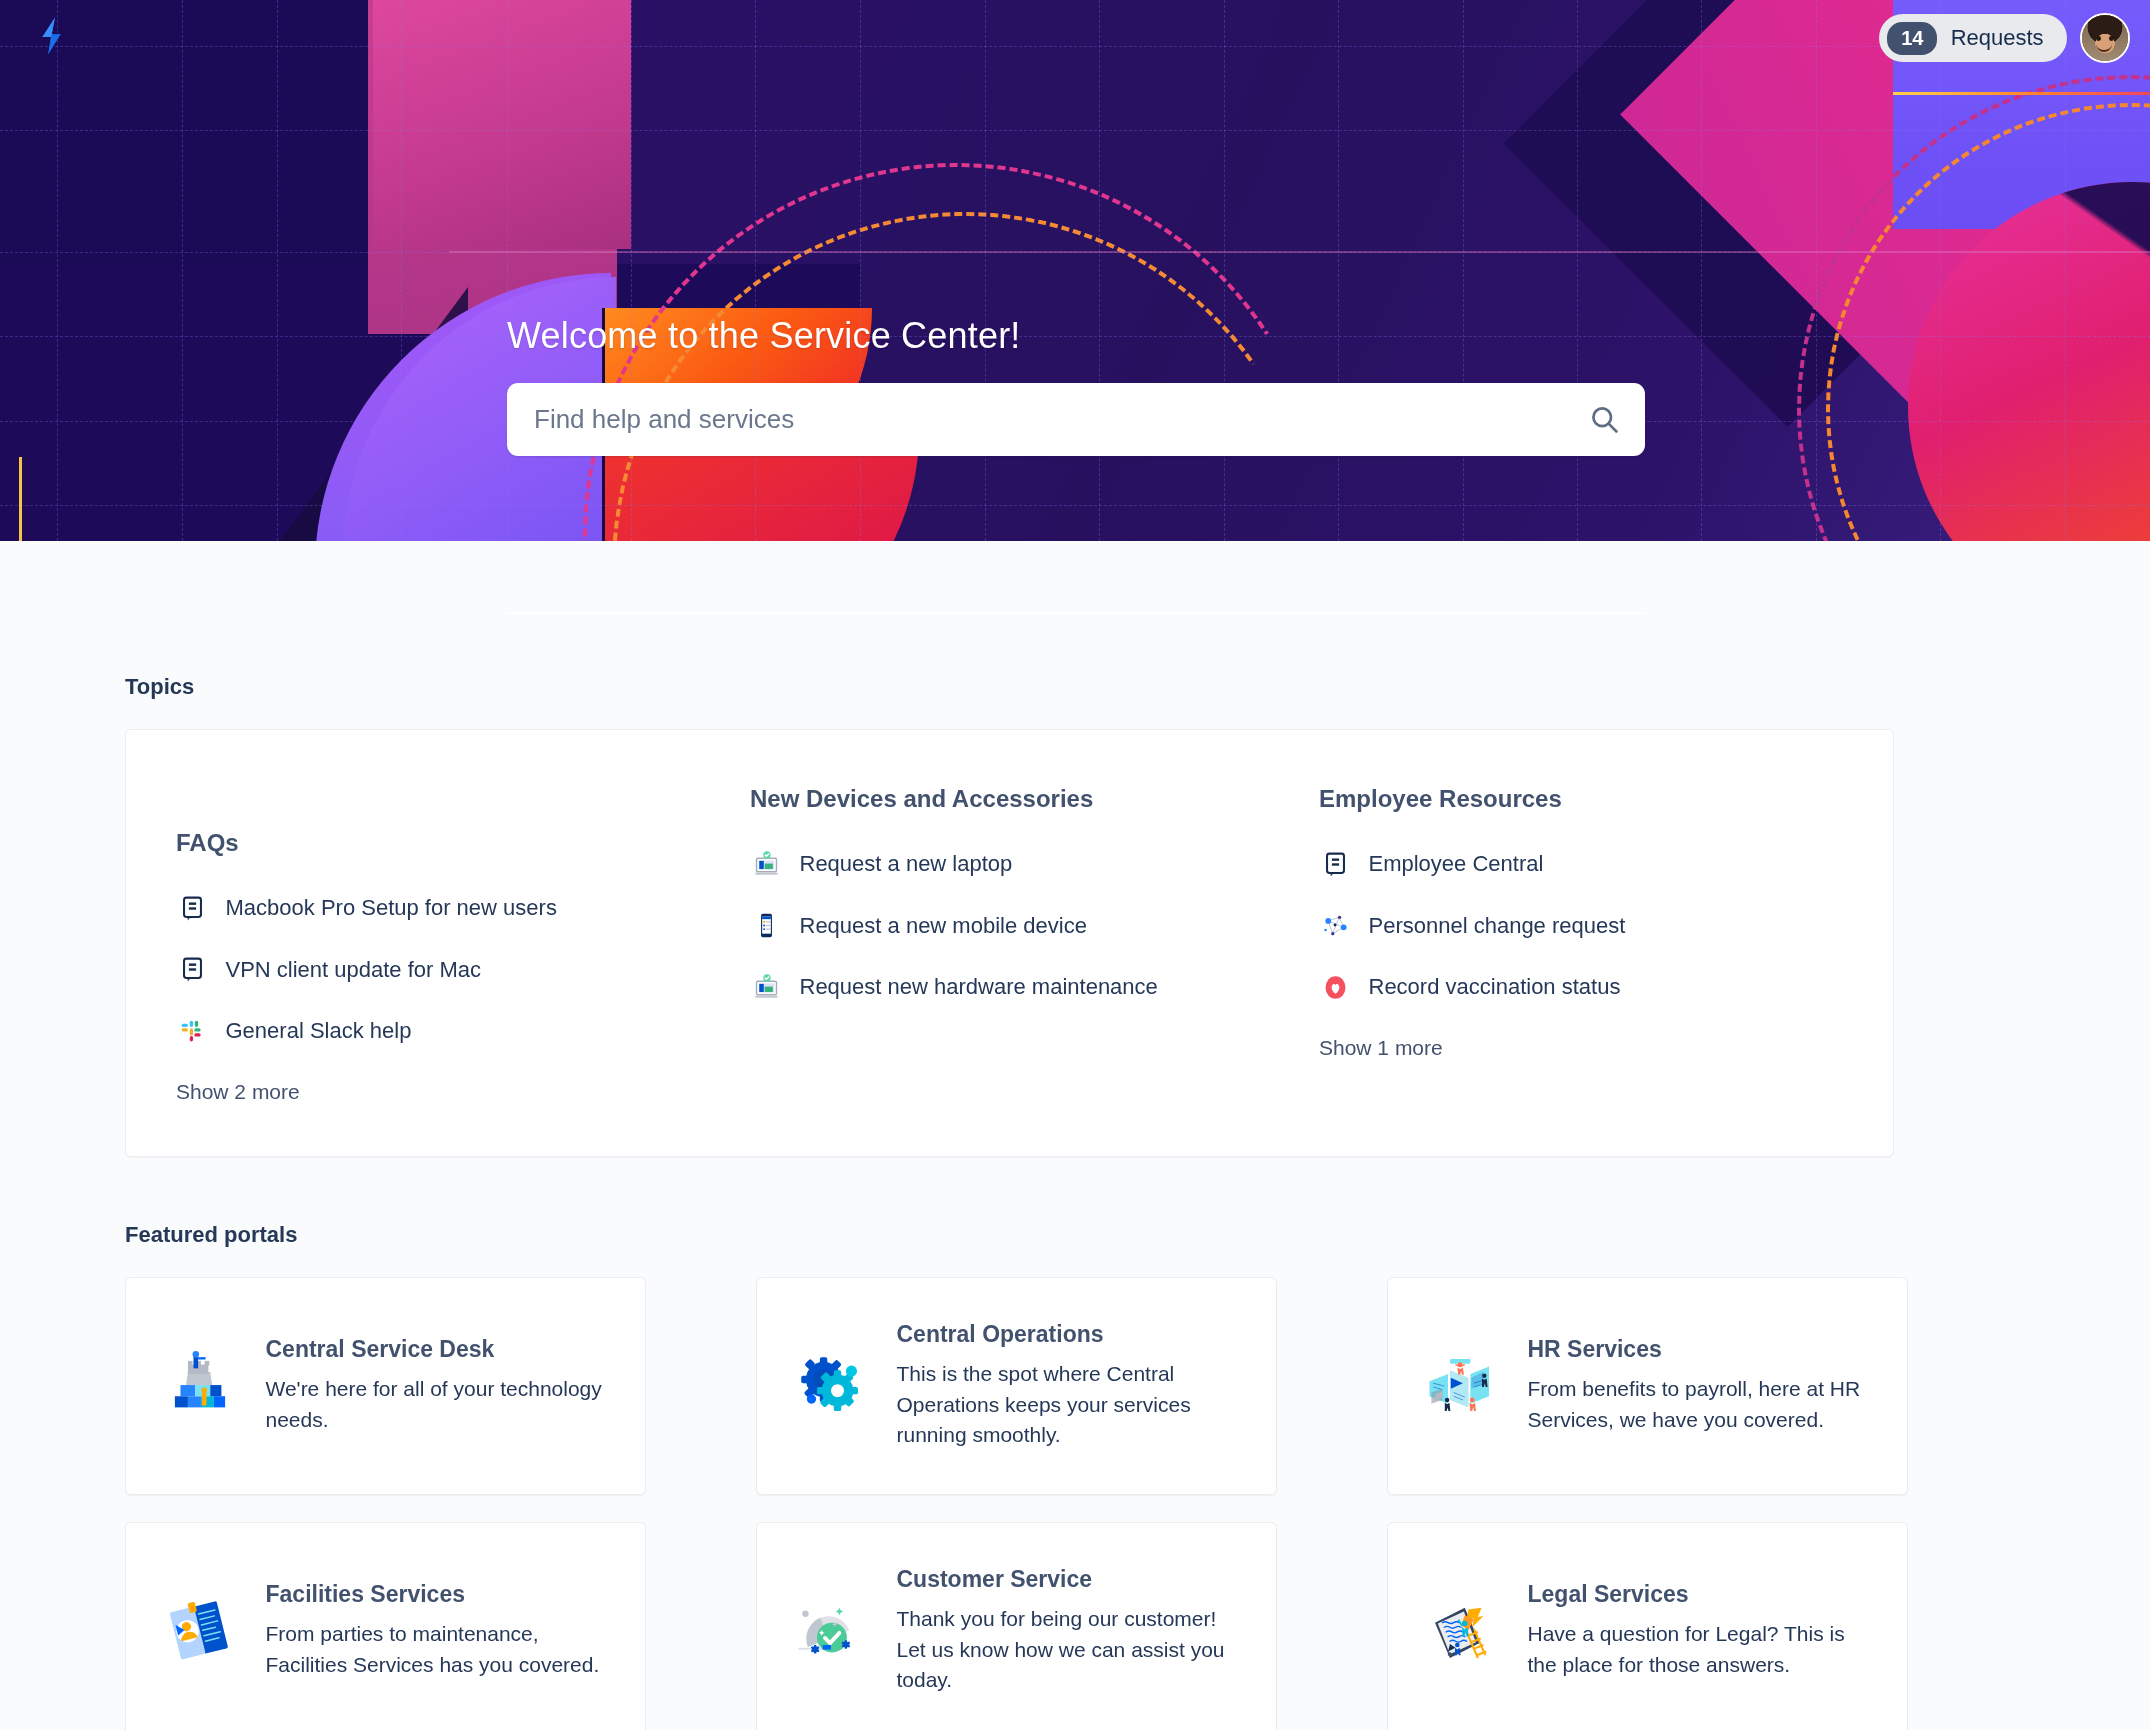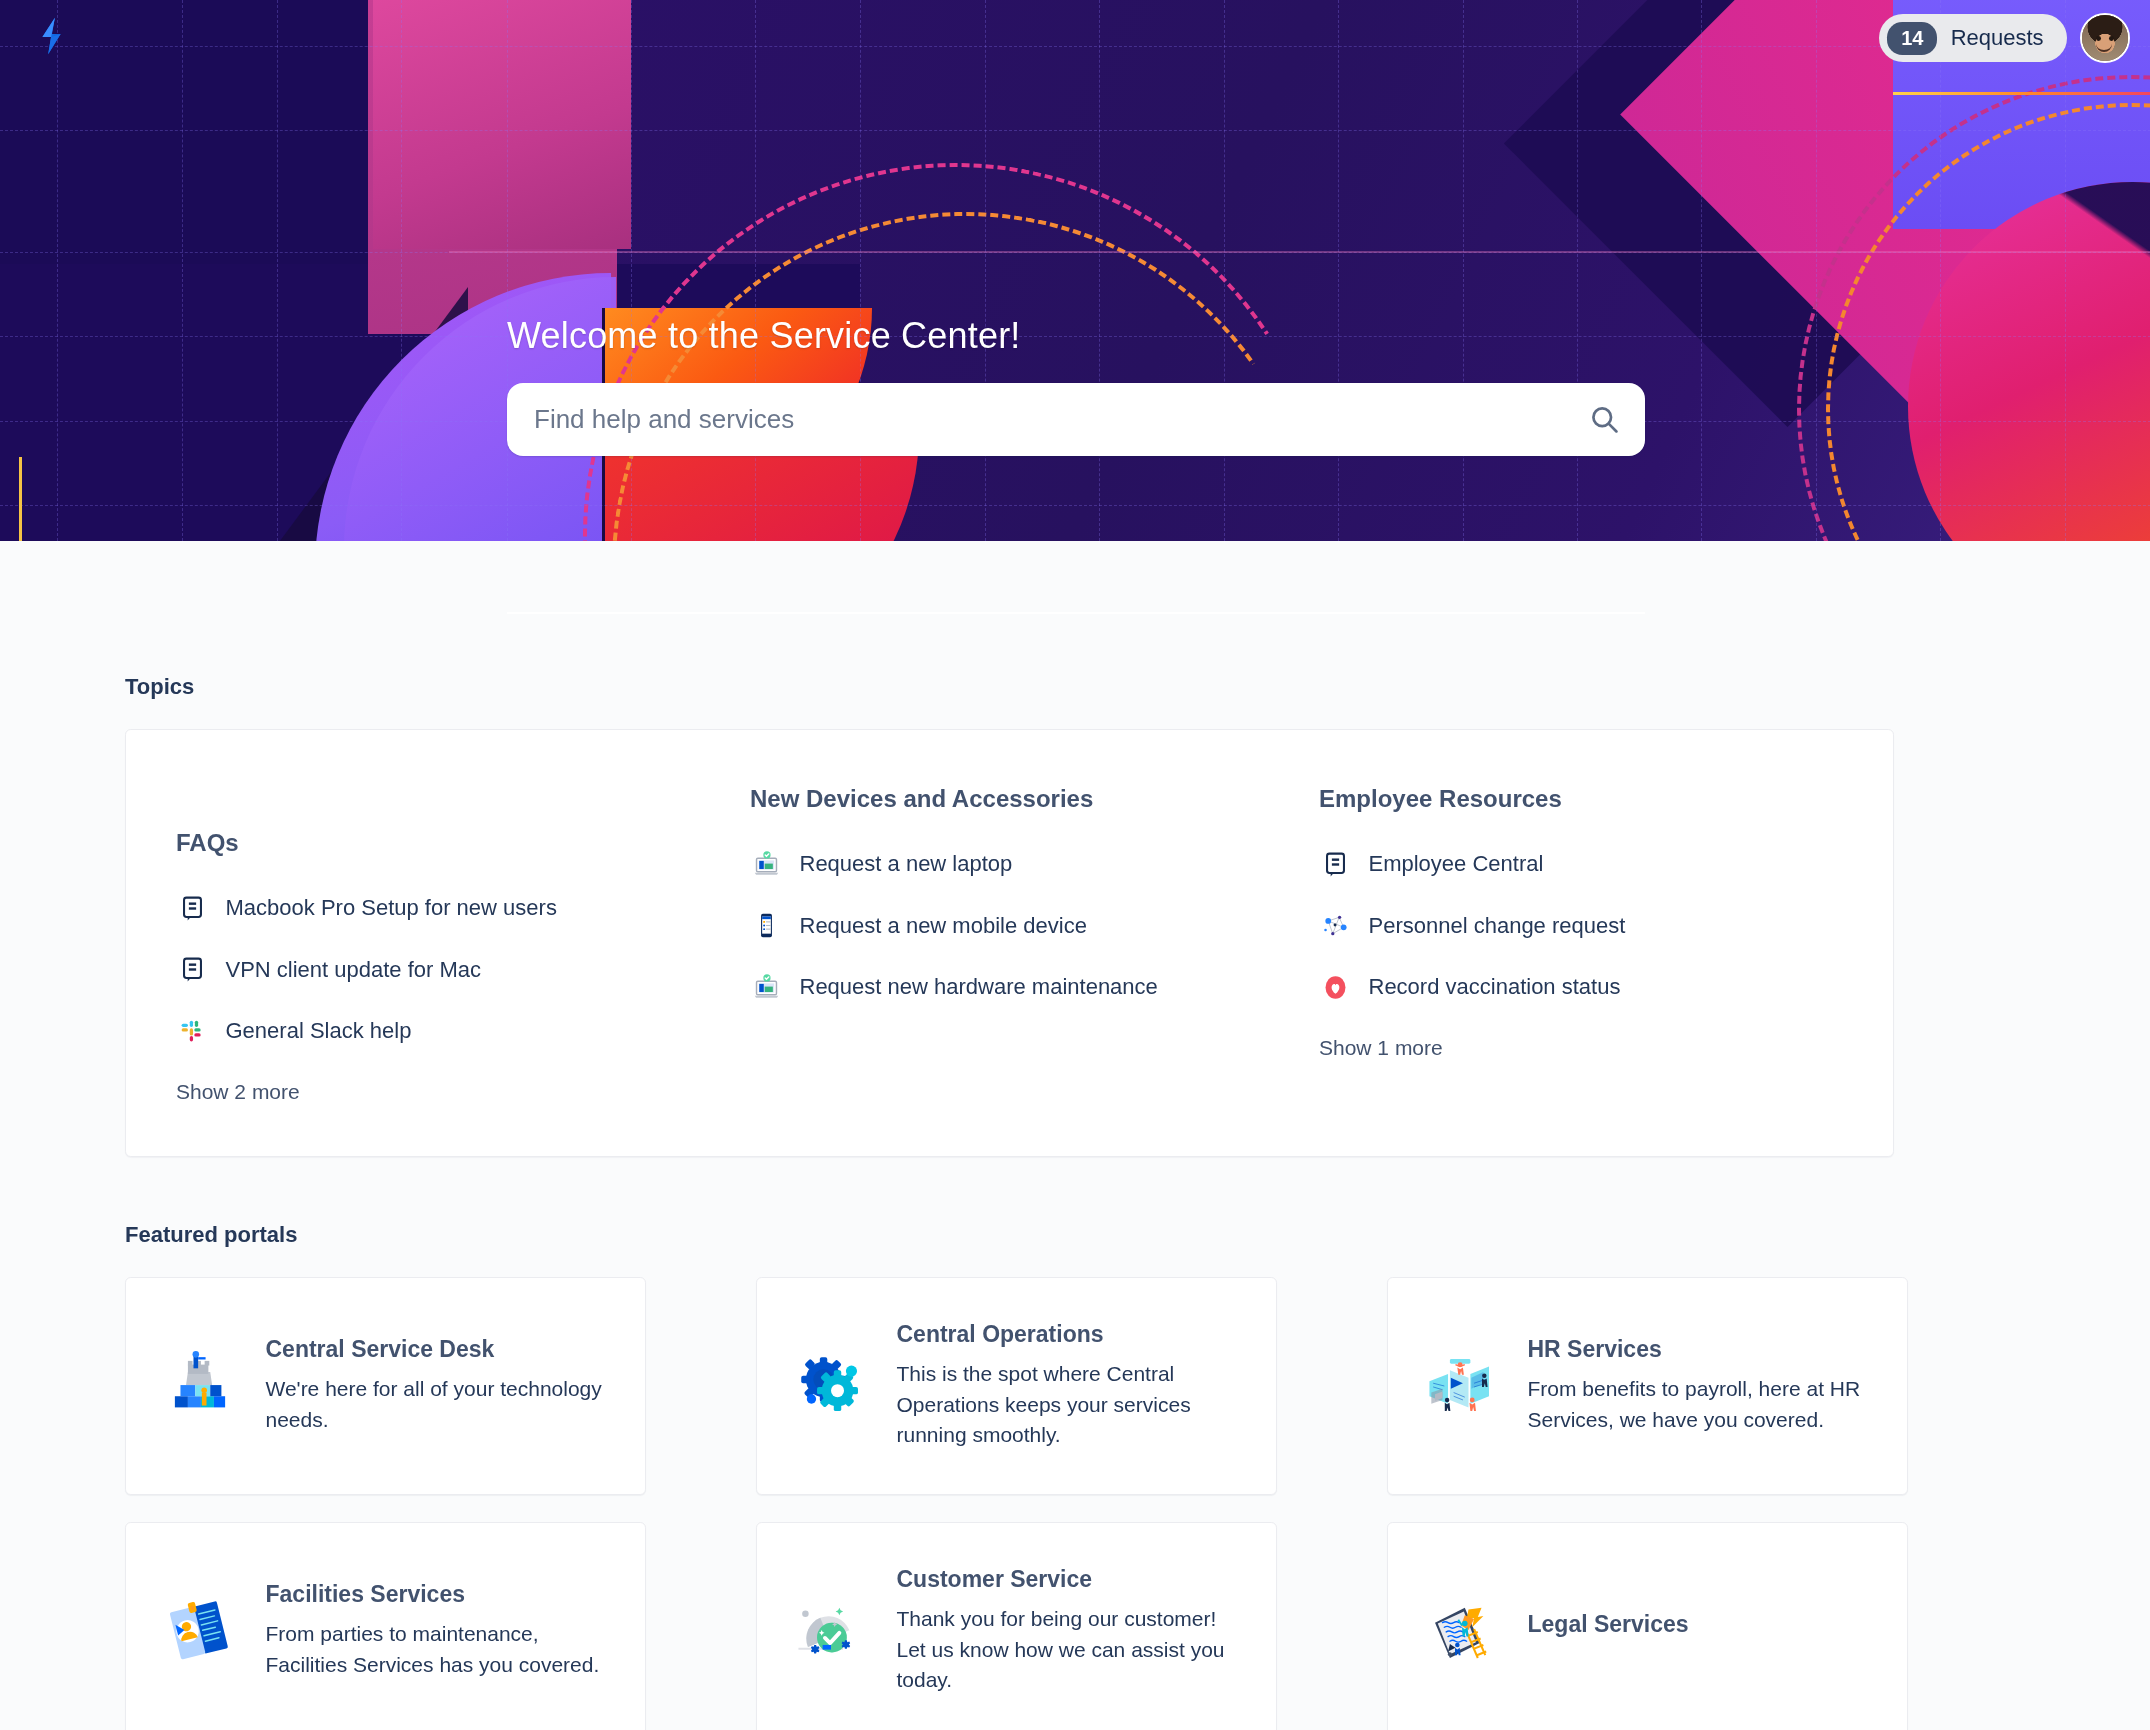--- a/index.html
+++ b/index.html
@@ -251,21 +251,21 @@
     color: #ffffff;
     font-size: 36px;
     font-weight: 400;
     letter-spacing: 0.2px;
     margin-bottom: 26px;
     text-shadow: 0 1px 1.9px rgba(0,0,0,.18);
   }
   .search-box {
     position: relative;
     background: #ffffff;
-    border-radius: 16px;
+    border-radius: 11px;
     height: 73px;
     display: flex; align-items: center;
     box-shadow: 0 1px 1.9px rgba(9,30,66,.14);
   }
   .search-box input {
     flex: 1;
     border: none; outline: none;
     background: transparent;
     font-family: "Liberation Sans", sans-serif;
     font-size: 26px;
@@ -832,19 +832,20 @@
               <path d="M43 37 l-4 -6" stroke="#00b8d9" stroke-width="2"></path>
             </g>
             <g>
               <circle cx="38" cy="58" r="2.5" fill="#0052cc"></circle>
               <path d="M35.5 61 l2.5 1.8 l2.5 -1.8 l1 8 l-2 0 l-1 -4 l-1 4 l-2 0 Z" fill="#0052cc"></path>
             </g>
           </svg>
         </div>
         <div class="portal-text">
           <div class="portal-name">Legal Services</div>
+          <div class="portal-desc">Have a question for Legal? This is the place for those answers.</div>
         </div>
       </div>
 
     </div>
   </div>
 </div>
 
 
 </body></html>

